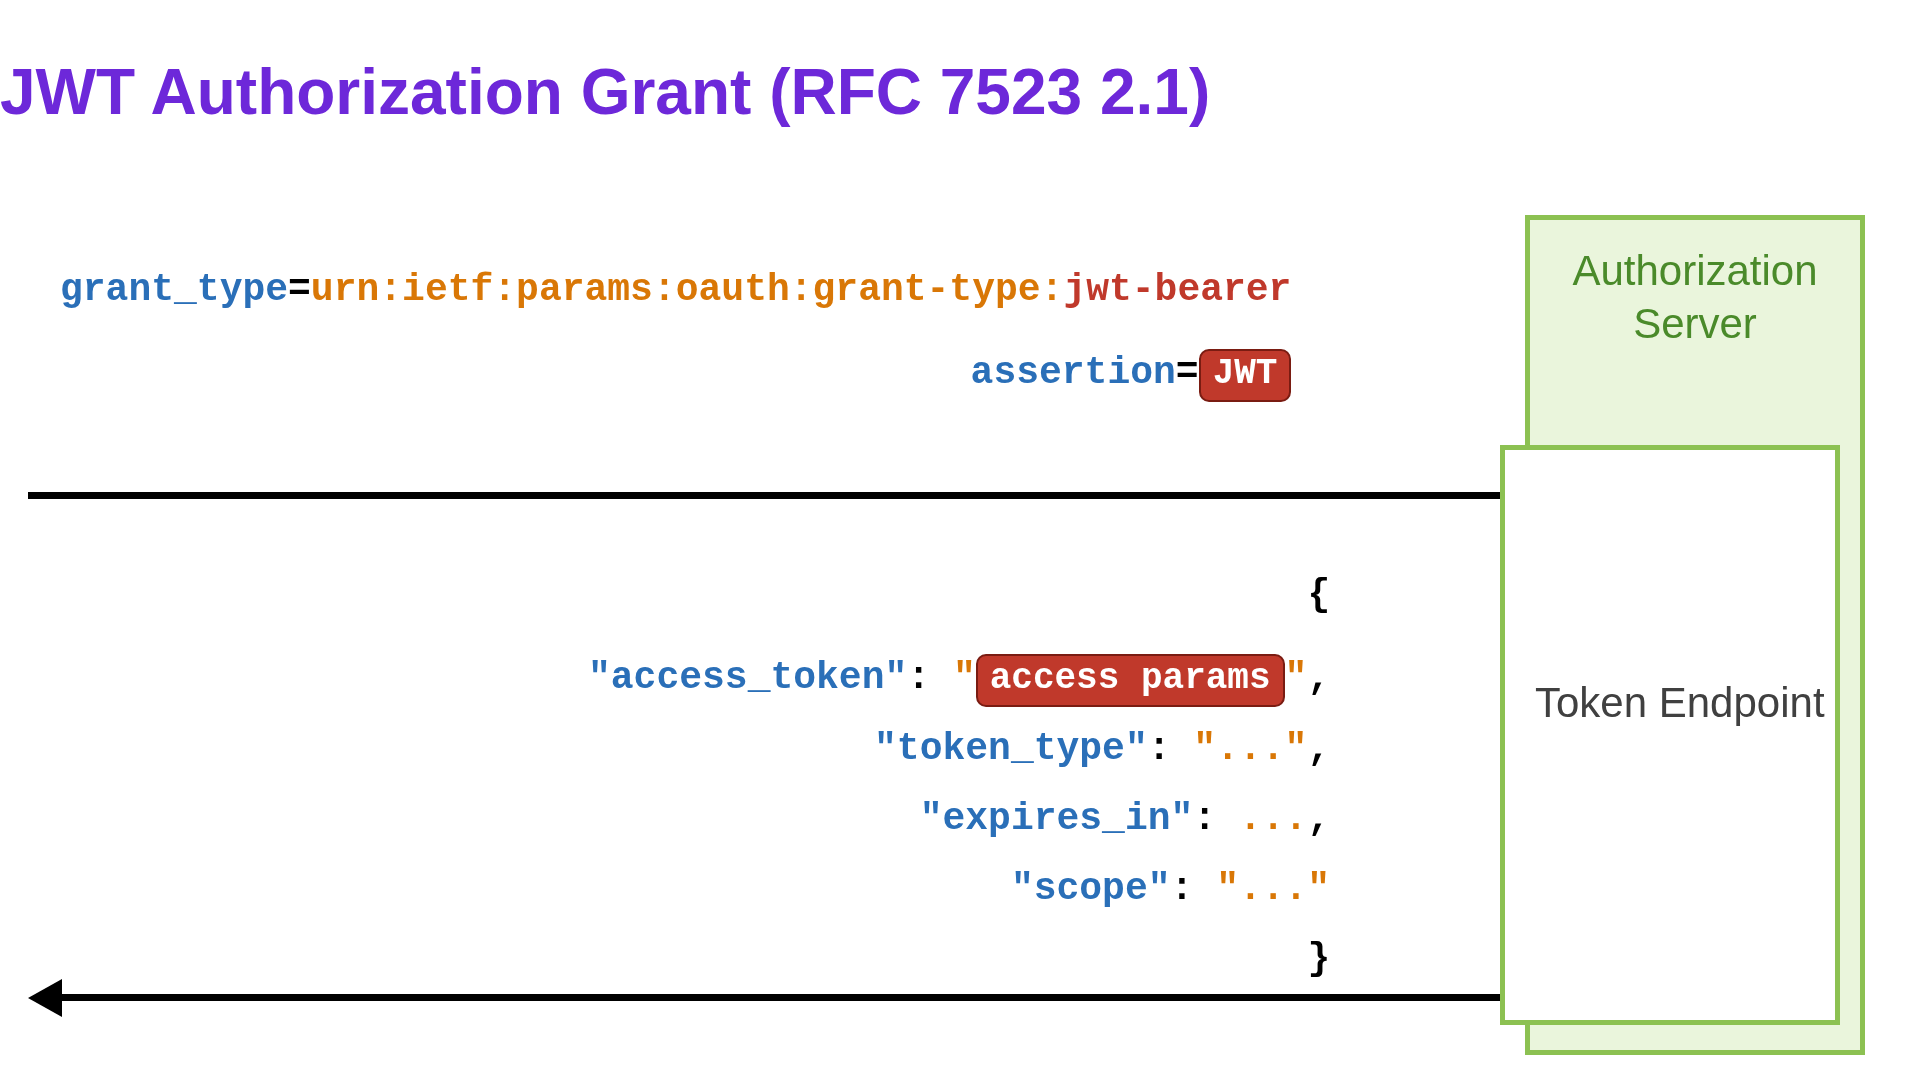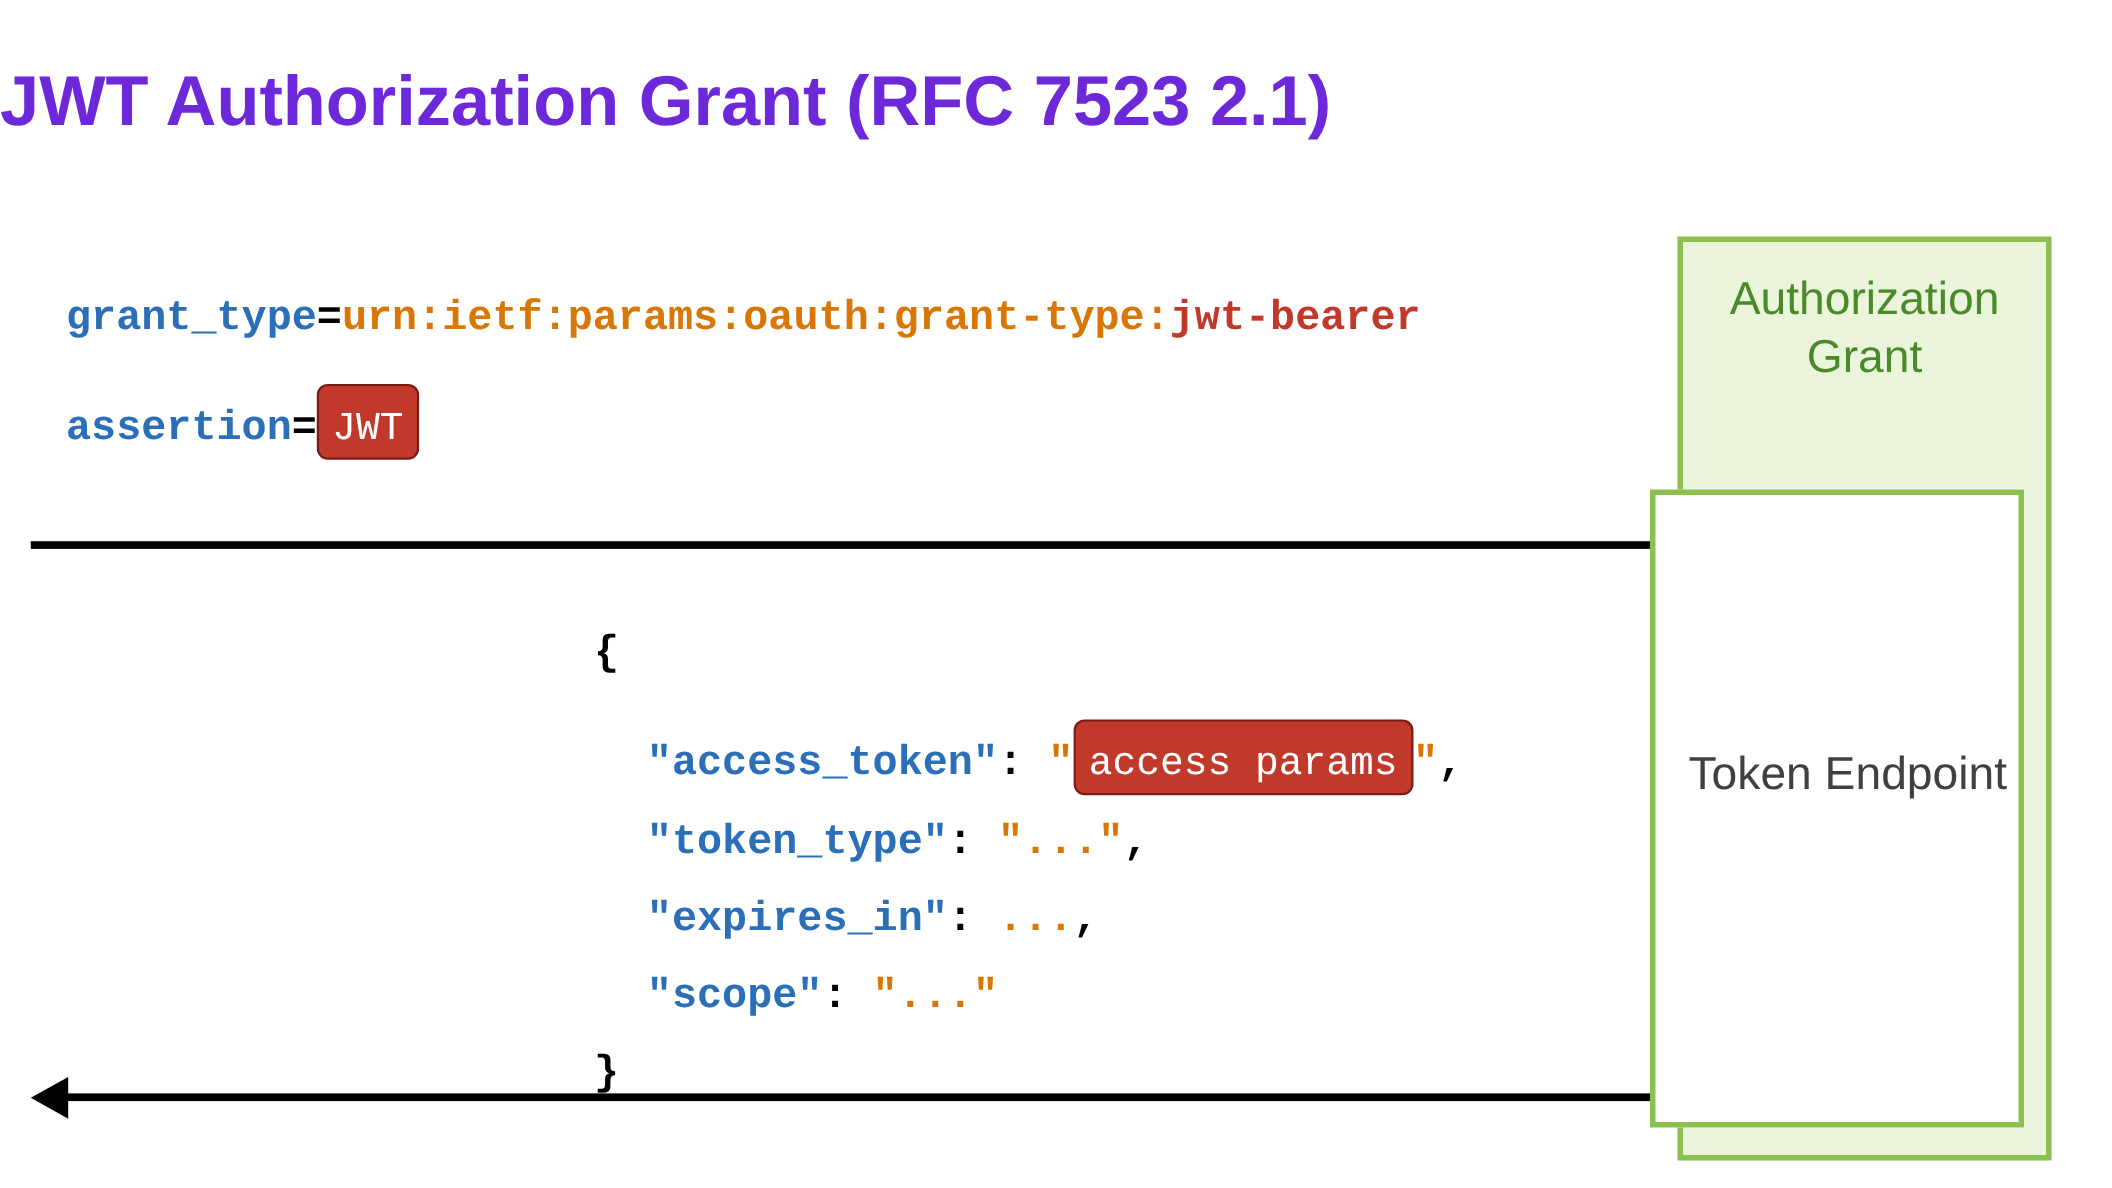--- a/index.html
+++ b/index.html
@@ -16,42 +16,43 @@
     top: 55px;
     left: 0;
     width: 100%;
     font-size: 64px;
     font-weight: 700;
     color: #6d28d9;
   }
   .code {
     font-family: Consolas, "Courier New", monospace;
     font-weight: 700;
+    text-align: right;
   }
   .request-block {
     position: absolute;
     left: 60px;
     top: 255px;
     font-size: 38px;
     line-height: 1.85;
   }
   .param { color: #2a6fb8; }
   .equals { color: #000; }
   .value-orange { color: #d97706; }
   .value-red { color: #c0392b; }
 
   .badge {
     display: inline-block;
     background: #c0392b;
     color: #ffffff;
     border: 2px solid #7a1c12;
     border-radius: 10px;
-    padding: 16px 12px 2px 12px;
+    padding: 0px 12px 2px 12px;
     font-family: Consolas, "Courier New", monospace;
-    font-weight: 400;
+    font-weight: 700;
     line-height: 1.3;
     vertical-align: baseline;
     margin-top: 24px;
   }
 
   .arrow-right {
     position: absolute;
     left: 28px;
     top: 480px;
     width: 1510px;
@@ -191,18 +192,18 @@
   </div>
   <div><span class="brace">}</span></div>
 </div>
 
 <div class="arrow-left">
   <div class="shaft"></div>
   <div class="head"></div>
 </div>
 
 <div class="auth-server">
-  <div class="auth-server-label">Authorization Grant</div>
+  <div class="auth-server-label">Authorization Server</div>
 </div>
 
 <div class="token-endpoint">
   <div class="token-endpoint-label">Token Endpoint</div>
 </div>
 
 </body></html>

